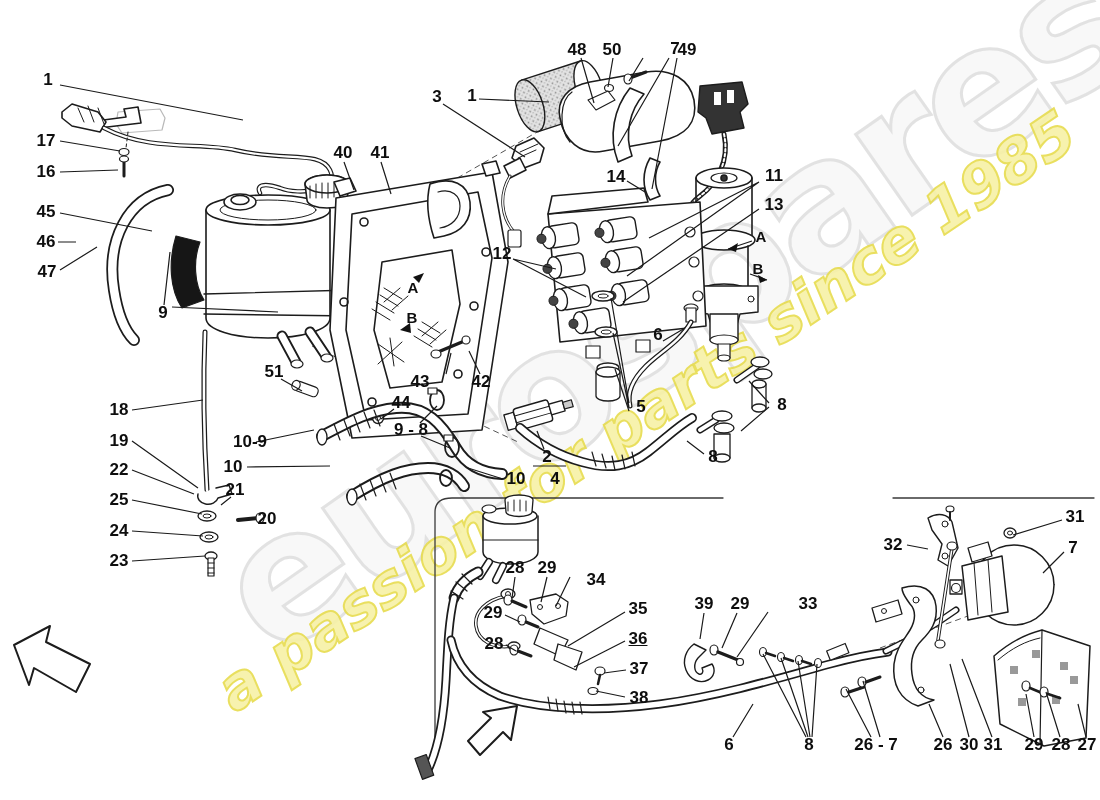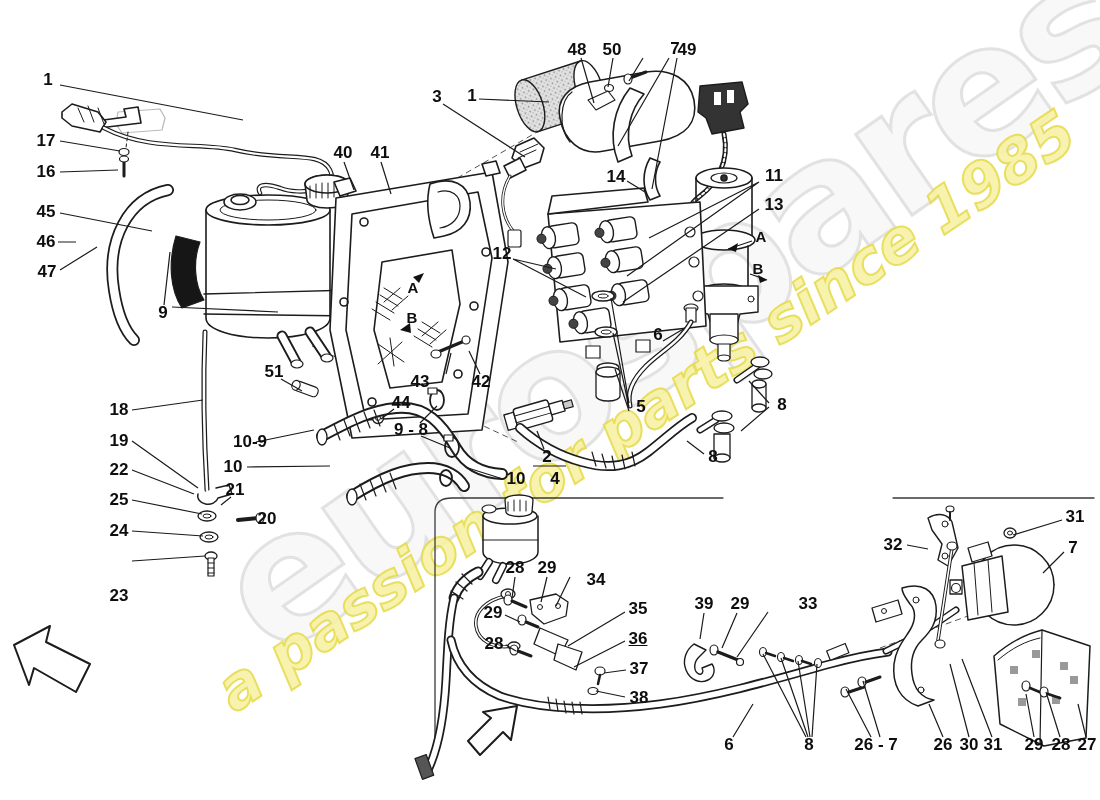--- a/index.html
+++ b/index.html
@@ -420,21 +420,21 @@
       <div class="plbl" style="left: 46px; top: 172px;">16</div>
       <div class="plbl" style="left: 46px; top: 212px;">45</div>
       <div class="plbl" style="left: 46px; top: 242px;">46</div>
       <div class="plbl" style="left: 47px; top: 272px;">47</div>
       <div class="plbl" style="left: 163px; top: 313px;">9</div>
       <div class="plbl" style="left: 119px; top: 410px;">18</div>
       <div class="plbl" style="left: 119px; top: 441px;">19</div>
       <div class="plbl" style="left: 119px; top: 470px;">22</div>
       <div class="plbl" style="left: 119px; top: 500px;">25</div>
       <div class="plbl" style="left: 119px; top: 531px;">24</div>
-      <div class="plbl" style="left: 119px; top: 561px; margin-top: 35px;">23</div>
+      <div class="plbl" style="left: 119px; top: 561px;">23</div>
       <div class="plbl" style="left: 235px; top: 490px;">21</div>
       <div class="plbl" style="left: 267px; top: 519px;">20</div>
       <div class="plbl" style="left: 274px; top: 372px;">51</div>
       <div class="plbl" style="left: 238px; top: 442px; margin-left: 12px;">10-9</div>
       <div class="plbl" style="left: 233px; top: 467px;">10</div>
       <div class="plbl" style="left: 343px; top: 153px;">40</div>
       <div class="plbl" style="left: 380px; top: 153px;">41</div>
       <div class="plbl" style="left: 401px; top: 403px;">44</div>
       <div class="plbl" style="left: 411px; top: 430px;">9 - 8</div>
       <div class="plbl" style="left: 420px; top: 382px;">43</div>

